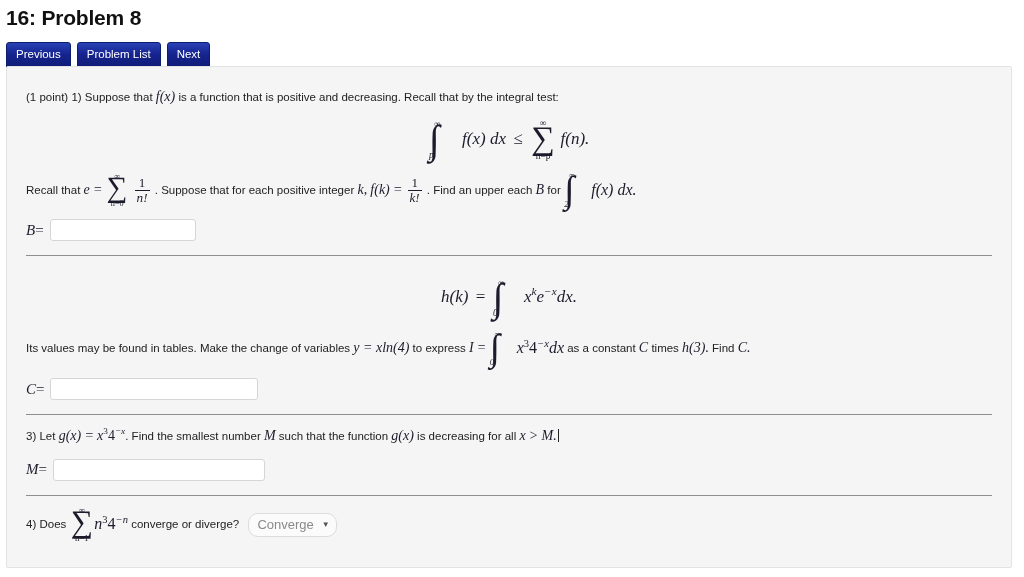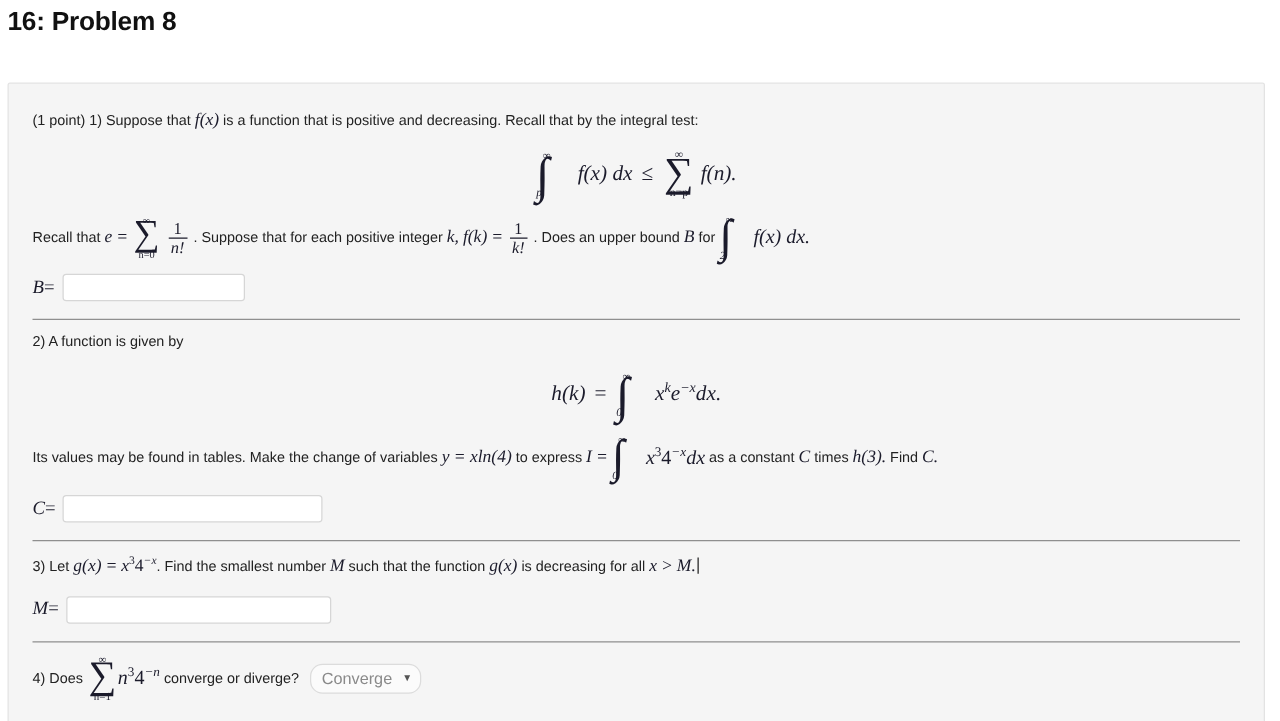--- a/index.html
+++ b/index.html
@@ -240,20 +240,25 @@
 
   .inline-mid { display: inline-block; vertical-align: middle; }
 </style>
 </head>
 <body>
 
 <div class="page">
 
   <h1 class="page-title">16: Problem 8</h1>
 
+  <div class="nav-bar">
+    <span class="nav-btn">Previous</span>
+    <span class="nav-btn">Problem List</span>
+    <span class="nav-btn">Next</span>
+  </div>
 
   <div class="problem-panel">
 
     <div class="part">
       <div class="ptext">
         <span>(1 point)</span>
         <span>1)</span>
         <span>Suppose that</span>
         <span class="math">f(x)</span>
         <span>is a function that is positive and decreasing. Recall that by the integral test:</span>
@@ -292,21 +297,21 @@
           </span>
         </span>
         <span>. Suppose that for each positive integer</span>
         <span class="math">k,</span>
         <span class="math">f(k)</span>
         <span class="math up">=</span>
         <span class="math frac frac-sm inline-mid" style="font-size:13px">
           <span class="num">1</span>
           <span class="den">k!</span>
         </span>
-        <span>. Does an upper bound</span>
+        <span>. Find an upper each</span>
         <span class="math">B</span>
         <span>for</span>
         <span class="math inline-mid" style="font-size:16px">
           <span class="intg">
             <span class="sym">∫</span>
             <span class="lim-up">∞</span>
             <span class="lim-lo">2</span>
           </span>
           <span style="display:inline-block;width:9px"></span>
           <span>f(x) dx.</span>
@@ -315,24 +320,20 @@
 
       <div class="answer-row">
         <span class="answer-label"><span>B</span><span class="eq">=</span></span>
         <input class="answer-input w-b" type="text" value="" style="">
       </div>
     </div>
 
     <div class="part-divider"></div>
 
     <div class="part">
-      <div class="ptext">
-        <span>2)</span>
-        <span>A function is given by</span>
-      </div>
 
       <div class="display-math">
         <span>h(k)</span>
         <span class="op">=</span>
         <span class="intg">
           <span class="sym">∫</span>
           <span class="lim-up">∞</span>
           <span class="lim-lo">0</span>
         </span>
         <span style="display:inline-block;width:12px"></span>

